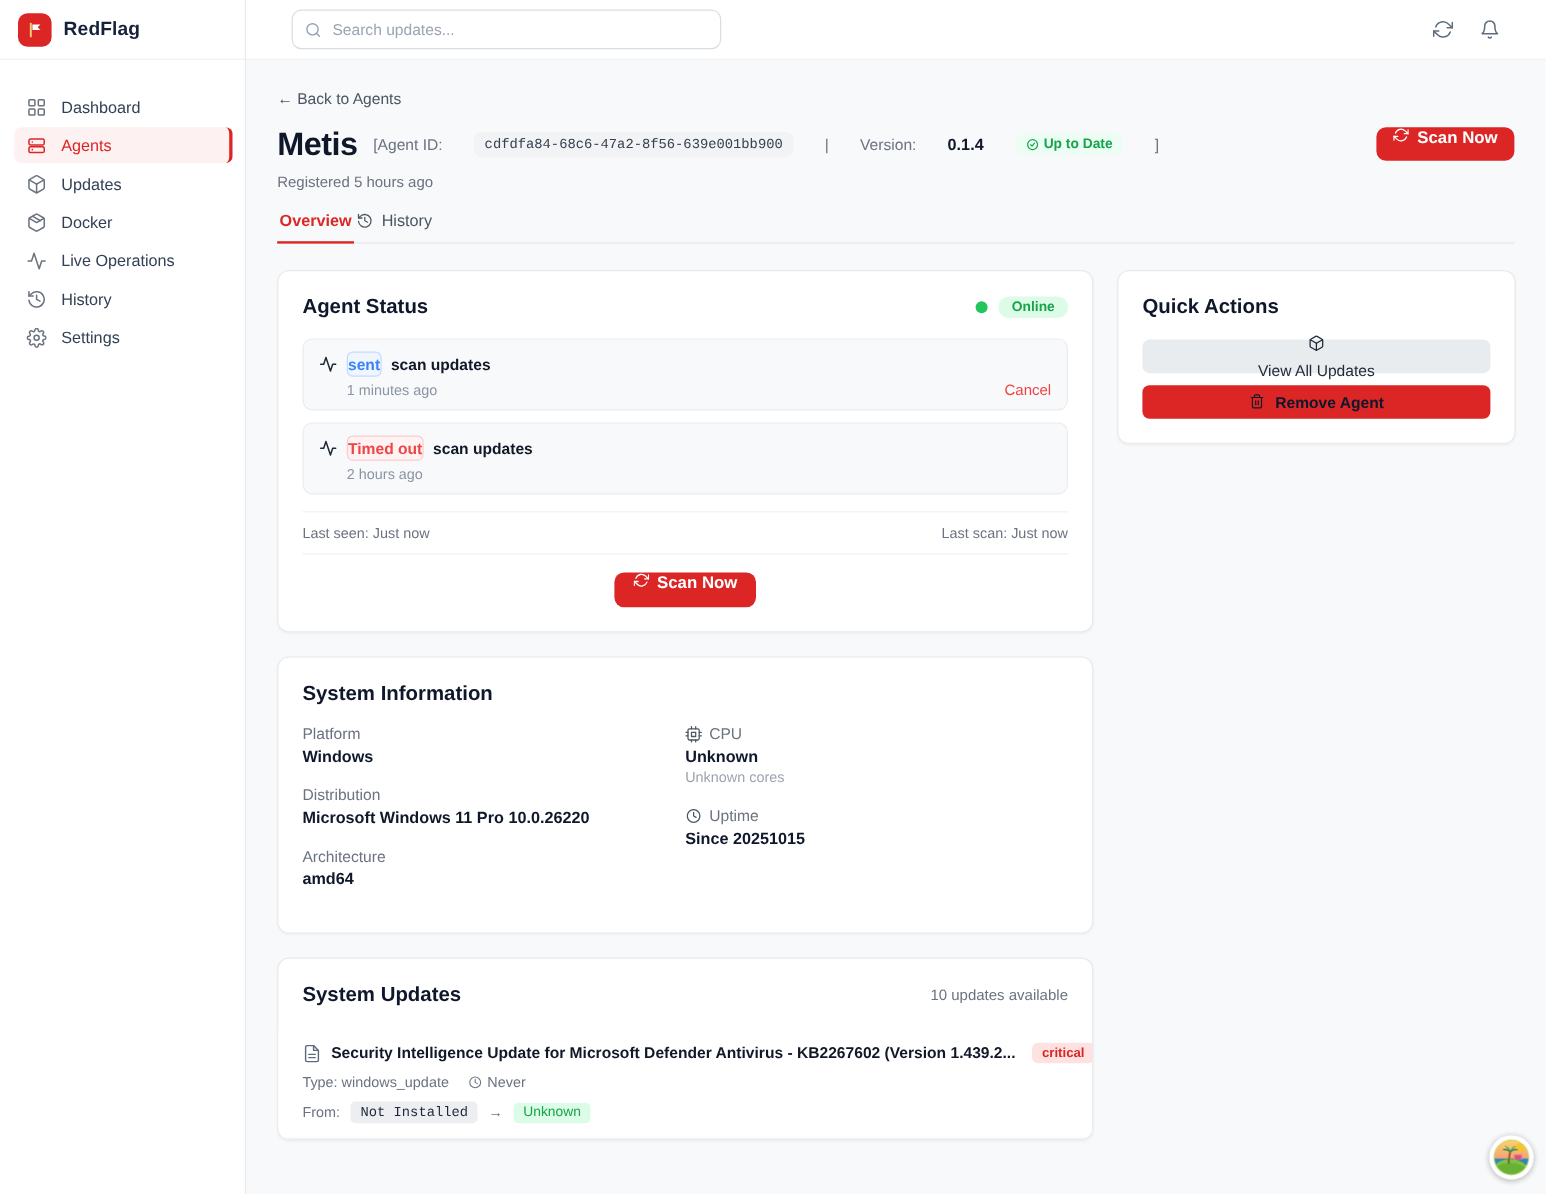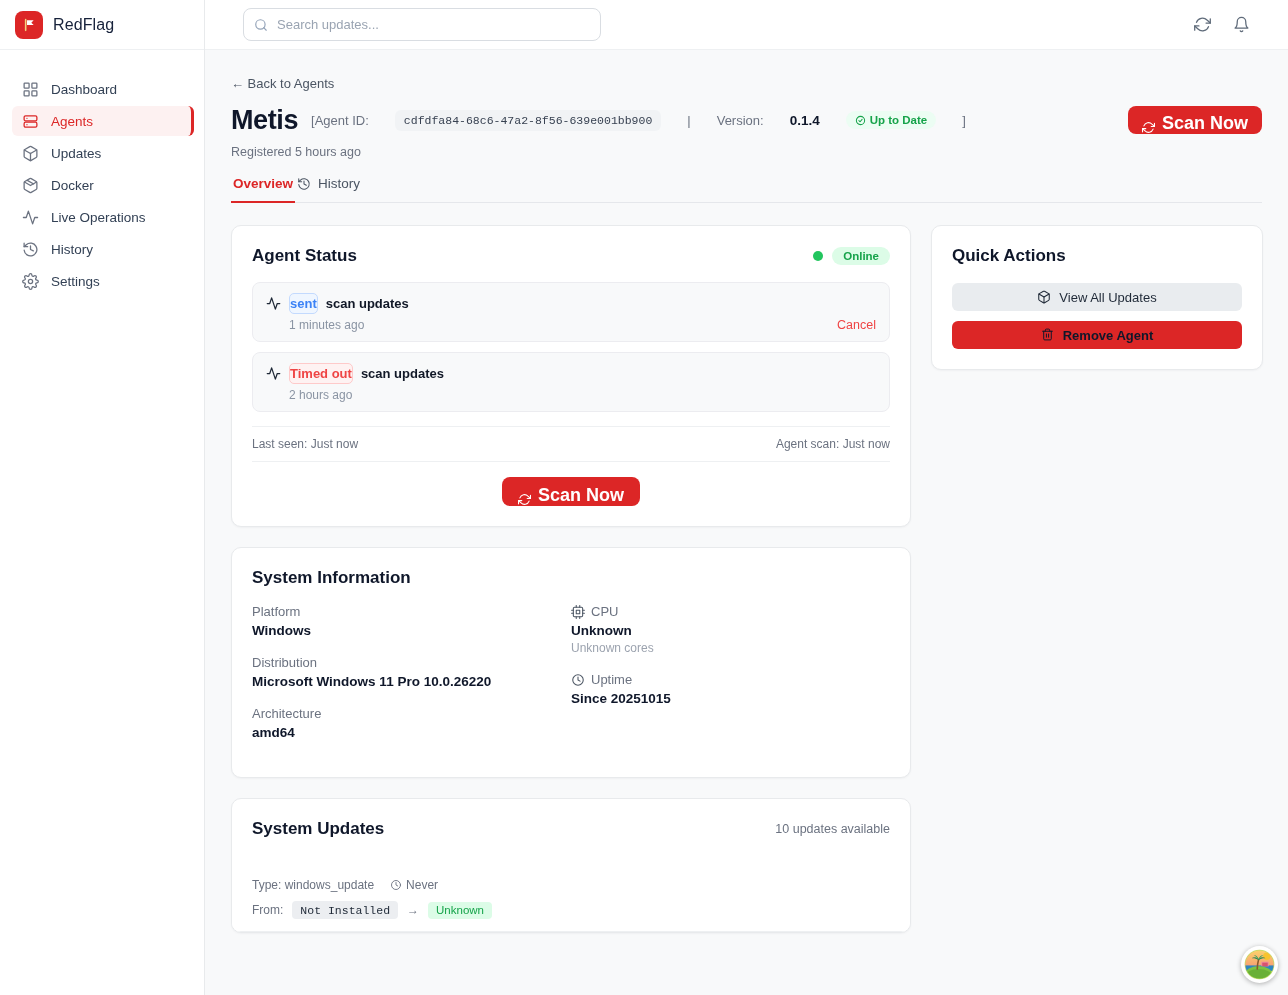--- a/index.html
+++ b/index.html
@@ -10,21 +10,21 @@
   }
   *{box-sizing:border-box;margin:0;padding:0;}
   html,body{width:1288px;height:995px;overflow:hidden;}
   body{font-family:"Liberation Sans",sans-serif;background:#fff;color:var(--ink);}
   .app{display:flex;width:1288px;height:995px;}
 
   
   .sidebar{width:205px;flex-shrink:0;background:#fff;border-right:1px solid var(--line);}
   .side-head{height:50px;display:flex;align-items:center;gap:10px;padding:0 15px;border-bottom:1px solid var(--line-lt);}
   .logo{width:28px;height:28px;border-radius:8px;background:var(--red);display:flex;align-items:center;justify-content:center;flex-shrink:0;}
-  .brand{font-size:16px;font-weight:400;color:#16213a;letter-spacing:.1px;}
+  .brand{font-size:16px;font-weight:700;color:#16213a;letter-spacing:.1px;}
   .nav{padding:24px 10px 0 12px;}
   .nav-item{display:flex;align-items:center;gap:12px;height:30px;padding:0 10px;margin-bottom:2px;border-radius:6px;font-size:13.5px;color:#334155;cursor:pointer;}
   .nav-item .ic{width:17px;height:17px;color:#6b7280;flex-shrink:0;display:flex;}
   .nav-item.active{background:#fdf1f1;color:var(--red);border-right:3px solid var(--red);}
   .nav-item.active .ic{color:var(--red);}
 
   
   .right-side{flex:1;display:flex;flex-direction:column;min-width:0;}
   .topbar{height:50px;background:#fff;border-bottom:1px solid var(--line-lt);display:flex;align-items:center;padding:0 38px;flex-shrink:0;}
   .search-wrap{position:relative;width:358px;}
@@ -37,21 +37,21 @@
   
   .main{flex:1;background:var(--bg);padding:24px 26px 0;overflow:hidden;position:relative;}
   .back-link{font-size:13px;color:#4b5563;cursor:pointer;display:inline-flex;gap:5px;}
   .head-row{display:flex;align-items:center;margin-top:12px;min-height:32px;}
   .agent-name{font-size:27px;font-weight:700;color:#0f172a;letter-spacing:-.4px;}
   .meta{display:flex;align-items:center;gap:26px;margin-left:13px;font-size:13px;color:var(--gray);}
   .id-chip{font-family:"Liberation Mono","DejaVu Sans Mono",monospace;font-size:11.5px;background:var(--chip);border-radius:6px;padding:4px 9px;color:#374151;}
   .ver-val{font-weight:700;color:#0f172a;font-size:13.5px;}
   .badge-uptodate{display:inline-flex;align-items:center;gap:4px;background:#ecfdf3;color:var(--green);font-size:11.5px;font-weight:600;border-radius:999px;padding:3px 9px;}
   .badge-uptodate .ic{width:11px;height:11px;display:flex;}
-  .btn-red{display:inline-flex;align-items:flex-end;gap:7px;background:var(--red);color:#fff;font-size:18px;font-weight:600;border:none;border-radius:8px;padding:0 14px;height:28px;cursor:pointer;font-family:"Liberation Sans",sans-serif;}
+  .btn-red{display:inline-flex;align-items:flex-start;gap:7px;background:var(--red);color:#fff;font-size:14px;font-weight:600;border:none;border-radius:8px;padding:0 14px;height:28px;cursor:pointer;font-family:"Liberation Sans",sans-serif;}
   .btn-red .ic{width:13px;height:13px;display:flex;}
   .head-row .btn-red{margin-left:auto;}
   .registered{font-size:12.5px;color:var(--gray);margin-top:9px;}
 
   .tabs{display:flex;margin-top:17px;border-bottom:1px solid #e5e7eb;}
   .tab{display:flex;align-items:center;gap:7px;font-size:13.5px;padding:0 2px 11px;cursor:pointer;color:#4b5563;position:relative;}
   .tab .ic{width:14px;height:14px;display:flex;color:#4b5563;}
   .tab.active{color:var(--red);font-weight:600;}
   .tab.active::after{content:"";position:absolute;left:0;right:0;bottom:-1px;height:2px;background:var(--red);}
 
@@ -76,21 +76,21 @@
   .event-l2{display:flex;align-items:center;justify-content:space-between;margin-top:4px;padding-left:23px;}
   .ev-time{font-size:12px;color:#8a94a3;}
   .ev-cancel{font-size:12.5px;color:#ef4444;cursor:pointer;}
   .meta-row{display:flex;justify-content:space-between;margin-top:14px;border-top:1px solid var(--line-lt);border-bottom:1px solid var(--line-lt);padding:10px 0;font-size:12px;color:var(--gray);}
   .scan-center{display:flex;justify-content:center;padding-top:15px;}
   .scan-center .btn-red{height:29px;padding:0 16px;}
 
   
   .qa-btn{width:100%;height:28px;display:flex;align-items:center;justify-content:center;gap:8px;border:none;border-radius:6px;font-size:13px;font-weight:500;cursor:pointer;font-family:"Liberation Sans",sans-serif;}
   .qa-btn .ic{width:14px;height:14px;display:flex;}
-  .qa-gray{background:#e9ecef;color:#1f2937;margin-top:17px;}
+  .qa-gray{background:#e9ecef;color:#1f2937;margin-top:17px;flex-direction:column;}
   .qa-red{background:var(--red);color:#0f172a;margin-top:10px;font-weight:600;}
 
   
   .si-grid{display:grid;grid-template-columns:1fr 1fr;margin-top:16px;}
   .si-item{margin-bottom:17px;}
   .si-label{font-size:13px;color:var(--gray);display:flex;align-items:center;gap:6px;margin-bottom:4px;}
   .si-label .ic{width:14px;height:14px;display:flex;color:#4b5563;}
   .si-value{font-size:13.5px;font-weight:700;color:#0f172a;}
   .si-sub{font-size:12px;color:var(--gray-lt);margin-top:3px;}
 
@@ -328,21 +328,21 @@
                 <span class="ev-badge timeout">Timed out</span>
                 <span class="ev-action">scan updates</span>
               </div>
               <div class="event-l2">
                 <span class="ev-time">2 hours ago</span>
               </div>
             </div>
           </div>
           <div class="meta-row">
             <span>Last seen: Just now</span>
-            <span>Agent scan: Just now</span>
+            <span>Last scan: Just now</span>
           </div>
           <div class="scan-center">
             <button class="btn-red">
               <span class="ic">
                   <svg viewBox="0 0 24 24" width="13" height="13" fill="none" stroke="currentColor" stroke-width="2" stroke-linecap="round" stroke-linejoin="round">
                     <polyline points="23 4 23 10 17 10"></polyline>
                     <polyline points="1 20 1 14 7 14"></polyline>
                     <path d="M3.51 9a9 9 0 0 1 14.85-3.36L23 10M1 14l4.64 4.36A9 9 0 0 0 20.49 15"></path>
                   </svg>
                 </span>
@@ -431,20 +431,33 @@
           </div>
         </section>
 
         <section class="card su-card" style="grid-column:1;">
           <div class="su-head">
             <h2>System Updates</h2>
             <span class="su-count">10 updates available</span>
           </div>
 
           <div class="pkg-row">
+            <div class="pkg-l1">
+              <span class="ic">
+                  <svg viewBox="0 0 24 24" width="16" height="16" fill="none" stroke="currentColor" stroke-width="1.8" stroke-linecap="round" stroke-linejoin="round">
+                    <path d="M14 2H6a2 2 0 0 0-2 2v16a2 2 0 0 0 2 2h12a2 2 0 0 0 2-2V8z"></path>
+                    <polyline points="14 2 14 8 20 8"></polyline>
+                    <line x1="16" y1="13" x2="8" y2="13"></line>
+                    <line x1="16" y1="17" x2="8" y2="17"></line>
+                  </svg>
+                </span>
+              <span class="pkg-title">Security Intelligence Update for Microsoft Defender Antivirus - KB2267602 (Version 1.439.2...</span>
+              <span class="sev critical">critical</span>
+
+            </div>
             <div class="pkg-l2">
               <span>Type: windows_update</span>
               <span class="never">
                 <span class="ic">
                     <svg viewBox="0 0 24 24" width="12" height="12" fill="none" stroke="currentColor" stroke-width="1.8" stroke-linecap="round" stroke-linejoin="round">
                       <circle cx="12" cy="12" r="9"></circle>
                       <polyline points="12 7 12 12 15.5 14"></polyline>
                     </svg>
                   </span>
                 <span>Never</span>

